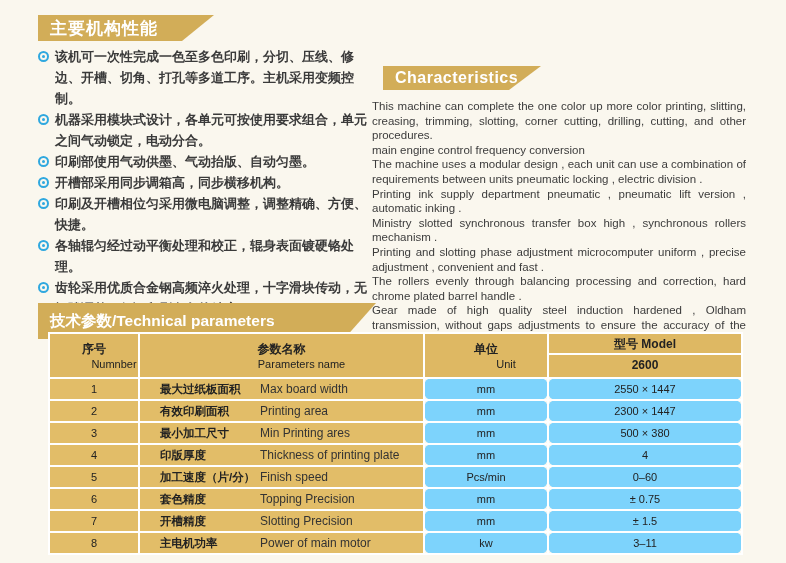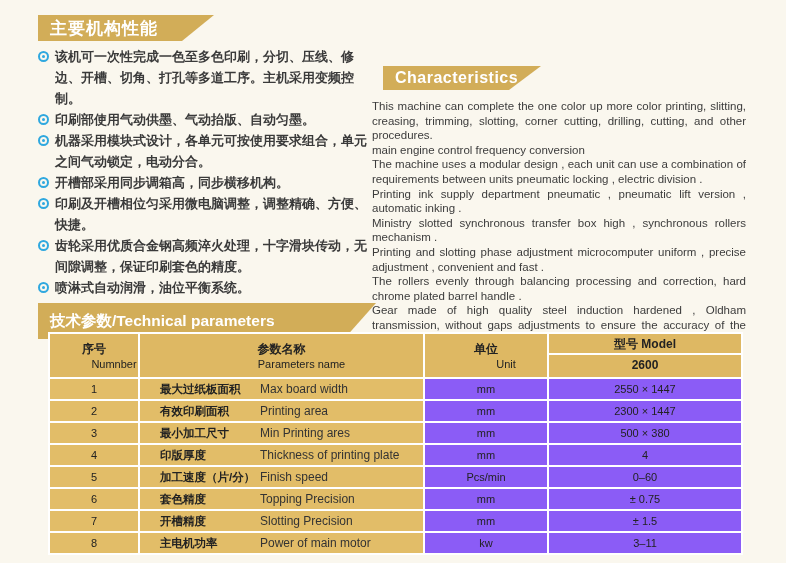--- a/index.html
+++ b/index.html
@@ -34,40 +34,41 @@
                 table-layout:fixed; }
   .spec-table th, .spec-table td { border:2px solid #fff; text-align:center; vertical-align:middle; }
   .spec-table thead th { background:#deb863; color:#222; height:44px; }
   .hcn { font-size:12px; font-weight:bold; }
   .hen { font-size:11px; font-weight:normal;padding-left:40px; }
   .model-th { padding:0; }
   .model-top { height:21px; line-height:21px; border-bottom:2px solid #fff; font-size:12px; font-weight:bold; }
   .model-bottom { height:22px; line-height:21px; font-size:12px; font-weight:bold; }
   .spec-table tbody td { height:22px; font-size:11px; color:#222; }
   td.gold { background:#e2bd68; }
-  td.gray { background:#8b5cf6; }
+  td.gray { background:#7dd3fc;border-radius:8px; }
   td.name-cell { text-align:left; padding-left:20px; }
   .cn { display:inline-block; min-width:100px; font-weight:bold; font-size:11.5px; }
   .en { font-size:12px; color:#333; }
 </style>
 </head>
 <body>
 
 <div class="page">
 
   <div class="banner banner-main">
     <span>主要机构性能</span>
   </div>
 
   <ul class="bullets">
     <li><span class="gear"></span><span>该机可一次性完成一色至多色印刷，分切、压线、修边、开槽、切角、打孔等多道工序。主机采用变频控制。</span></li>
+    <li><span class="gear"></span><span>机器采用模块式设计，各单元可按使用要求组合，单元之间气动锁定，电动分合。</span></li>
     <li><span class="gear"></span><span>印刷部使用气动供墨、气动抬版、自动匀墨。</span></li>
-    <li><span class="gear"></span><span>机器采用模块式设计，各单元可按使用要求组合，单元之间气动锁定，电动分合。</span></li>
     <li><span class="gear"></span><span>开槽部采用同步调箱高，同步横移机构。</span></li>
     <li><span class="gear"></span><span>印刷及开槽相位匀采用微电脑调整，调整精确、方便、快捷。</span></li>
+    <li><span class="gear"></span><span>各轴辊匀经过动平衡处理和校正，辊身表面镀硬铬处理。</span></li>
     <li><span class="gear"></span><span>齿轮采用优质合金钢高频淬火处理，十字滑块传动，无间隙调整，保证印刷套色的精度。</span></li>
     <li><span class="gear"></span><span>喷淋式自动润滑，油位平衡系统。</span></li>
   </ul>
 
   <div class="banner banner-char">
     <span>Characteristics</span>
   </div>
 
   <div class="chars">
     <p>This machine can complete the one color up more color printing, slitting, creasing, trimming, slotting, corner cutting, drilling, cutting, and other procedures.</p>

